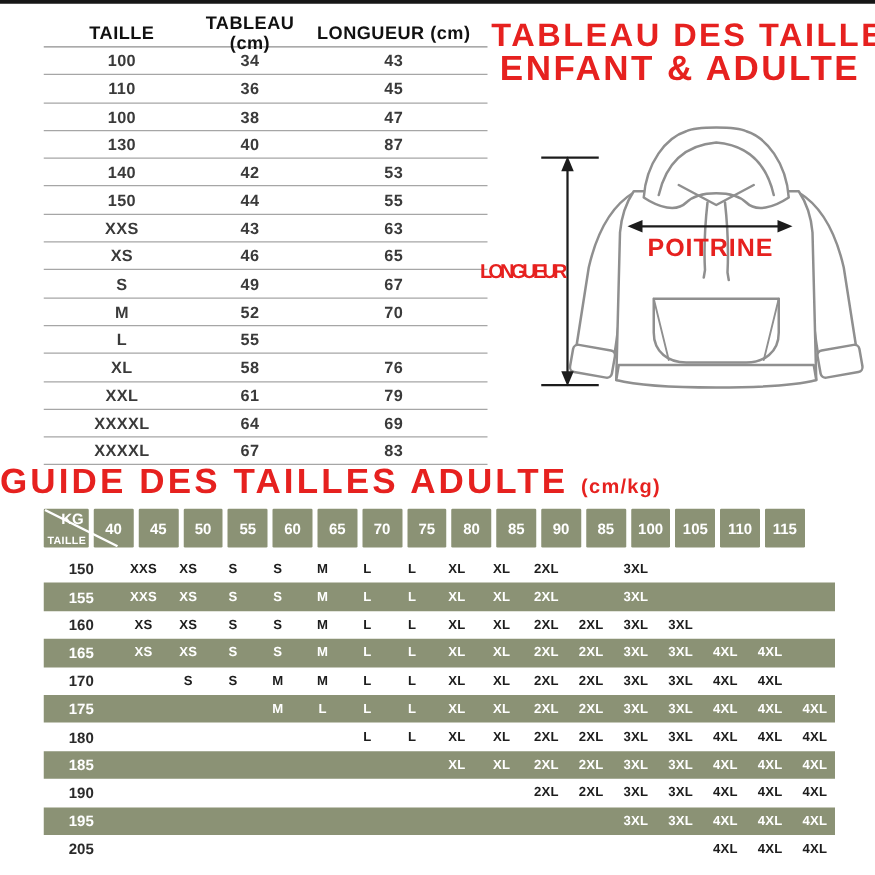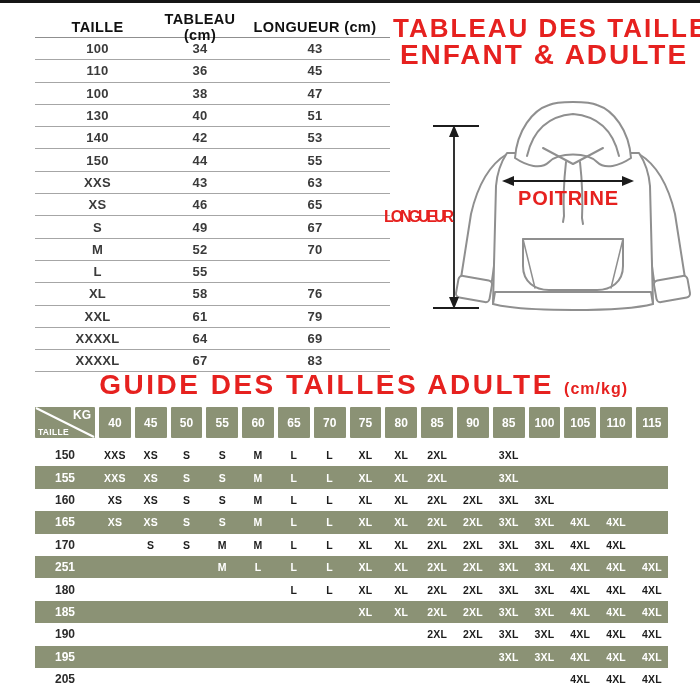--- a/index.html
+++ b/index.html
@@ -17,28 +17,28 @@
 
   
   .main-title{position:absolute;left:393px;top:14px;width:302px;text-align:center;color:#e6211f;}
   .main-title .l1{font-size:26px;font-weight:800;letter-spacing:2px;line-height:28px;white-space:nowrap;}
   .main-title .l2{font-size:28px;font-weight:800;letter-spacing:2px;line-height:26px;white-space:nowrap;}
 
   
   .hoodie-wrap{position:absolute;left:383px;top:96px;width:312px;height:240px;}
 
   
-  .guide-title{position:absolute;left:0;top:369px;width:628px;text-align:right;color:#e6211f;
+  .guide-title{position:absolute;left:0;top:369px;width:628px;text-align:left;color:#e6211f;
                font-weight:800;font-size:28px;letter-spacing:2.5px;white-space:nowrap;}
   .guide-title .unit{font-size:16px;letter-spacing:1px;font-weight:800;}
 
   
   .guide{position:absolute;left:35px;top:407px;width:633px;}
   .g-hdr{display:flex;gap:4px;height:31px;margin-bottom:6px;}
-  .g-corner{position:relative;width:60px;height:31px;background:var(--olive);flex:0 0 auto;border-radius:1px;}
+  .g-corner{position:relative;width:36px;height:31px;background:var(--olive);flex:0 0 auto;border-radius:1px;}
   .g-corner .kg{position:absolute;right:4px;top:1px;color:#fff;font-size:12px;font-weight:800;}
   .g-corner .ta{position:absolute;left:3px;bottom:1px;color:#fff;font-size:8.5px;font-weight:800;letter-spacing:.3px;}
   .g-hcell{width:31.8px;flex:0 0 auto;background:var(--olive);color:#fff;border-radius:1px;
            display:flex;align-items:center;justify-content:center;font-size:12px;font-weight:800;}
   .g-row{display:flex;gap:4px;height:22.4px;align-items:center;}
   .g-row .lab{width:60px;flex:0 0 auto;text-align:center;font-size:12px;font-weight:800;color:#2a2a2a;}
   .g-row .c{width:31.8px;flex:0 0 auto;text-align:center;font-size:10.5px;font-weight:800;
             color:#1d1d1d;letter-spacing:.2px;}
   .g-row.striped{background:var(--olive);}
   .g-row.striped .lab,.g-row.striped .c{color:#fff;}
@@ -67,21 +67,21 @@
           <div class="sz-cell">45</div>
         </div>
         <div class="sz-row">
           <div class="sz-cell">100</div>
           <div class="sz-cell">38</div>
           <div class="sz-cell">47</div>
         </div>
         <div class="sz-row">
           <div class="sz-cell">130</div>
           <div class="sz-cell">40</div>
-          <div class="sz-cell">51</div>
+          <div class="sz-cell">87</div>
         </div>
         <div class="sz-row">
           <div class="sz-cell">140</div>
           <div class="sz-cell">42</div>
           <div class="sz-cell">53</div>
         </div>
         <div class="sz-row">
           <div class="sz-cell">150</div>
           <div class="sz-cell">44</div>
           <div class="sz-cell">55</div>
@@ -300,21 +300,21 @@
           <div class="c">XL</div>
           <div class="c">2XL</div>
           <div class="c">2XL</div>
           <div class="c">3XL</div>
           <div class="c">3XL</div>
           <div class="c">4XL</div>
           <div class="c">4XL</div>
           <div class="c"></div>
         </div>
         <div class="g-row striped">
-          <div class="lab">251</div>
+          <div class="lab">175</div>
           <div class="c"></div>
           <div class="c"></div>
           <div class="c"></div>
           <div class="c">M</div>
           <div class="c">L</div>
           <div class="c">L</div>
           <div class="c">L</div>
           <div class="c">XL</div>
           <div class="c">XL</div>
           <div class="c">2XL</div>

